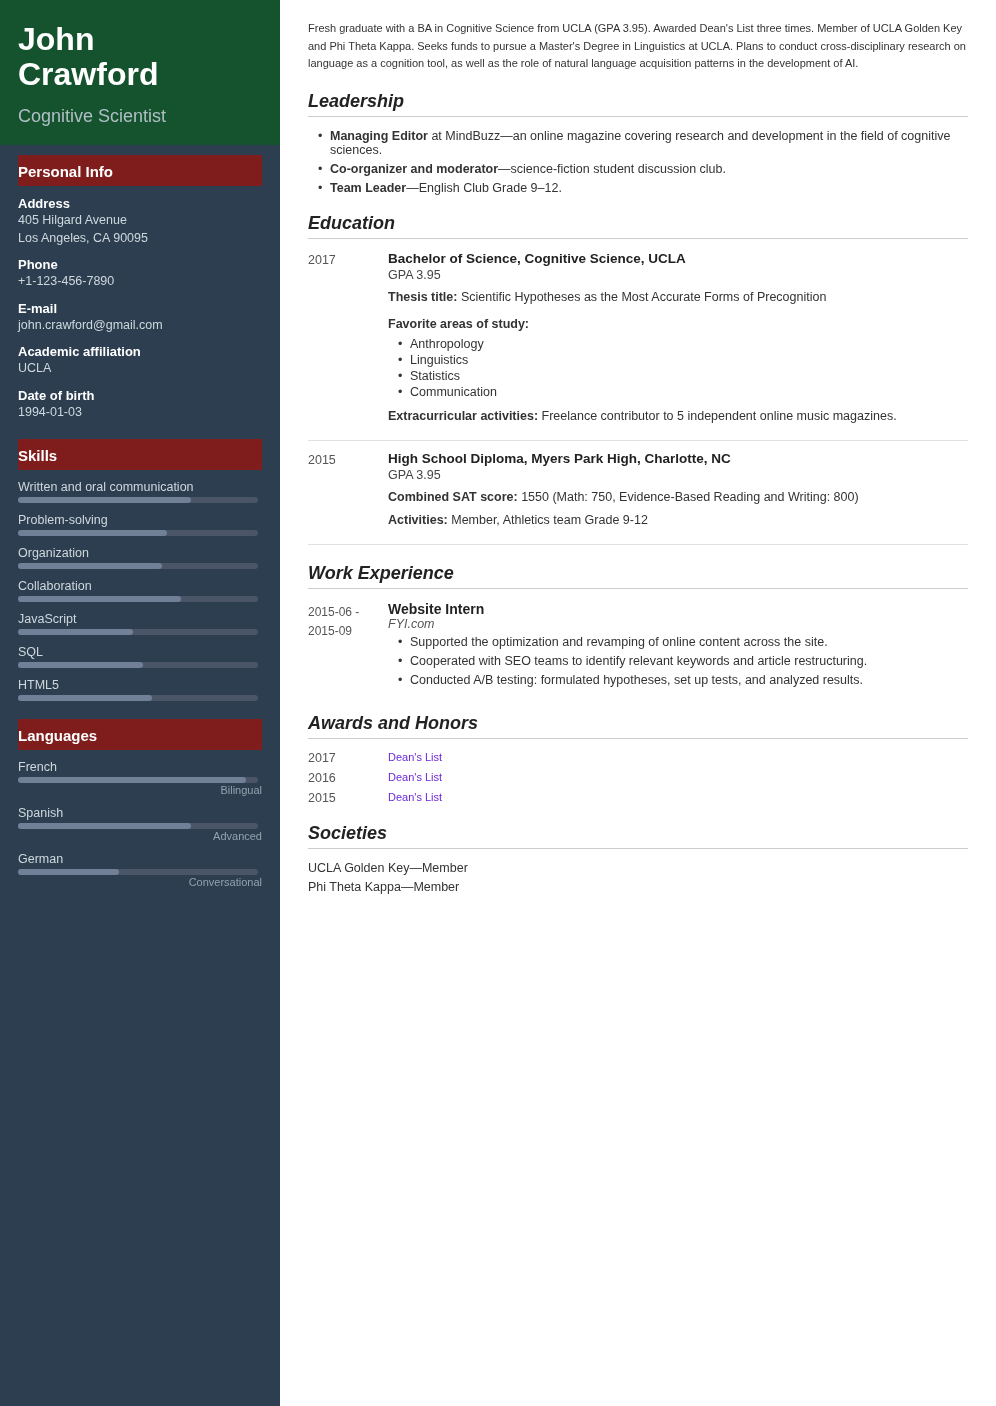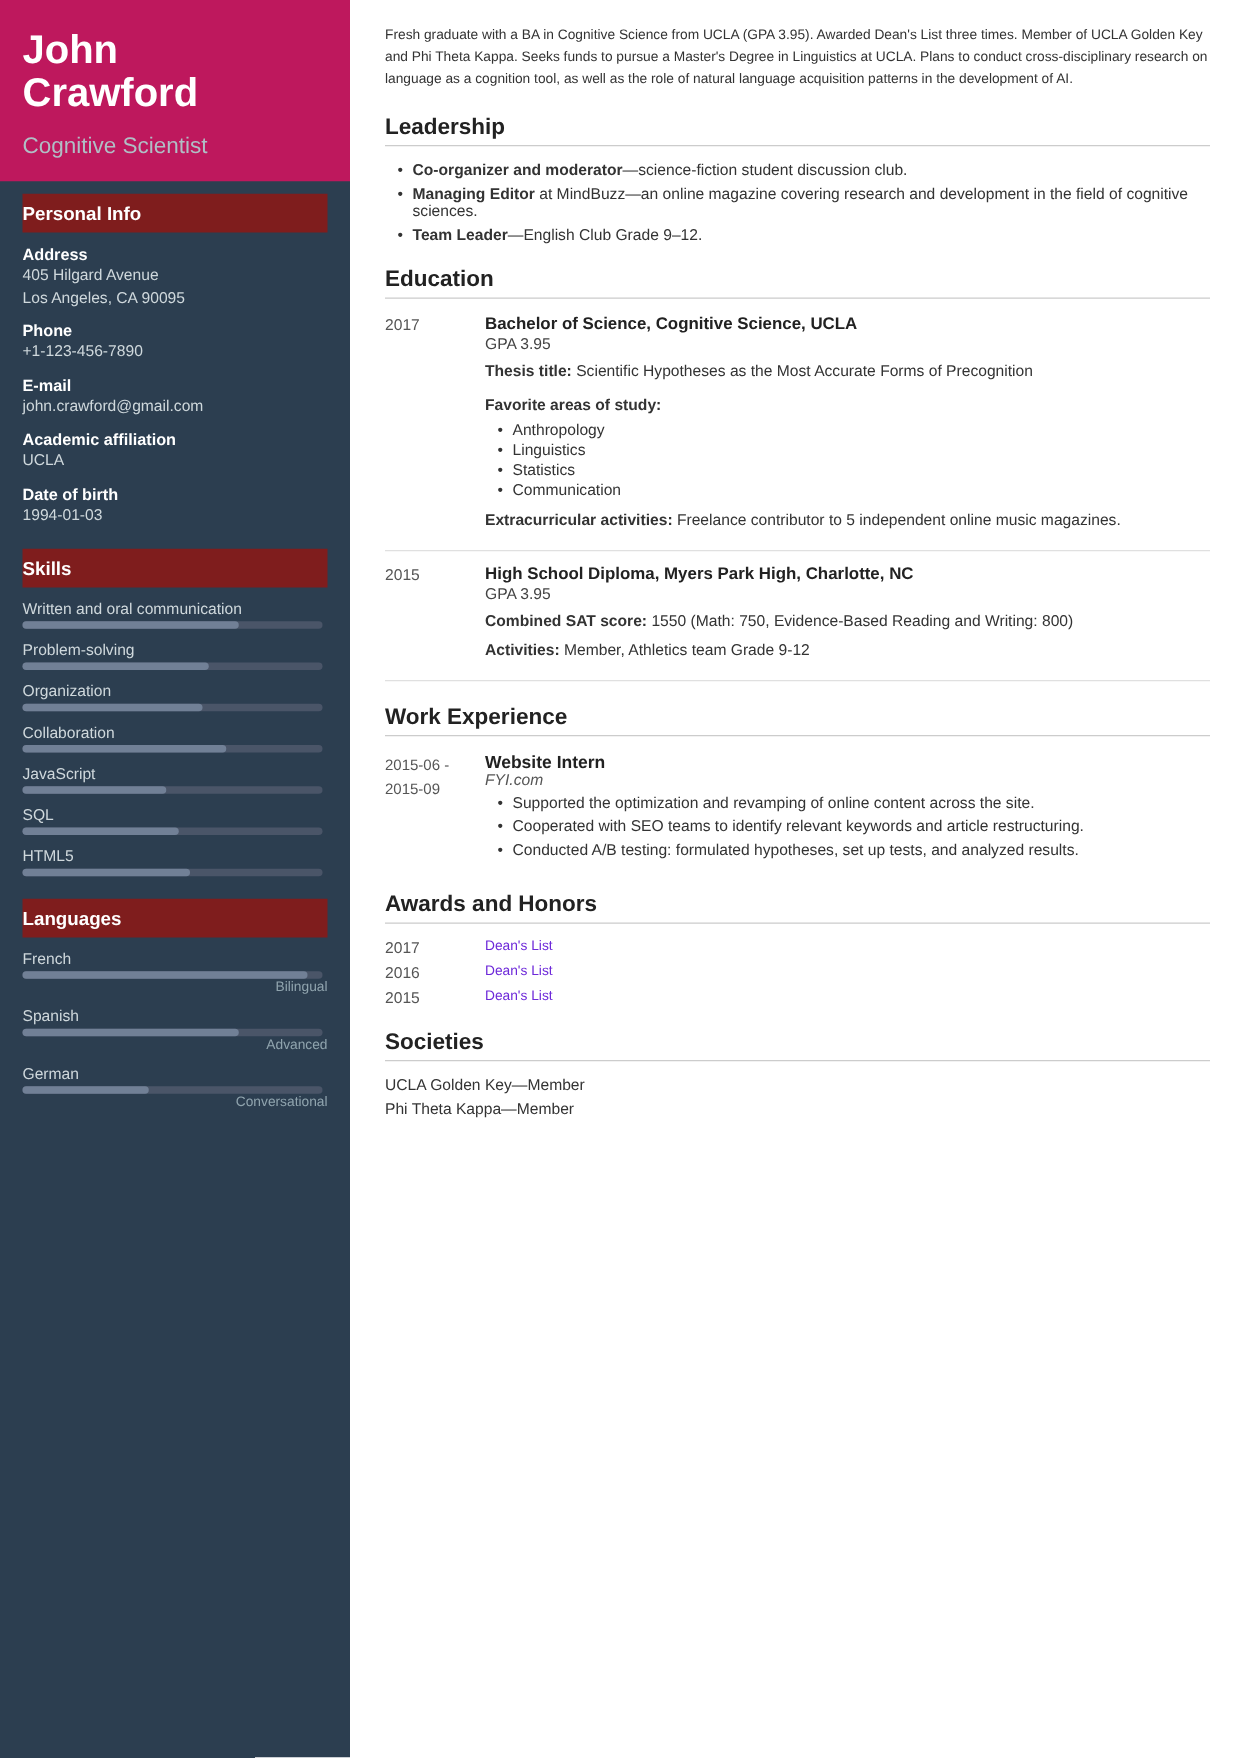--- a/index.html
+++ b/index.html
@@ -19,21 +19,21 @@
     
     .sidebar {
       width: 280px;
       min-width: 280px;
       background: #2c3e50;
       color: #fff;
       padding: 0;
       flex-shrink: 0;
     }
     .sidebar-header {
-      background: #be185d;
+      background: #14532d;
       padding: 22px 18px 18px 18px;
     }
     .sidebar-header .name {
       font-size: 32px;
       font-weight: 900;
       line-height: 1.1;
       color: #fff;
     }
     .sidebar-header .title {
       font-size: 18px;
@@ -118,20 +118,21 @@
       margin-bottom: 18px;
     }
     .section-title {
       font-size: 18px;
       font-weight: bold;
       color: #222;
       border-bottom: 1.5px solid #ccc;
       padding-bottom: 4px;
       margin-bottom: 12px;
       margin-top: 18px;
+      font-style: italic;
     }
     
     .bullet-list {
       list-style: none;
       padding-left: 10px;
       margin-bottom: 8px;
     }
     .bullet-list li {
       font-size: 12.5px;
       color: #333;
@@ -335,22 +336,22 @@
           <div class="lang-level">Conversational</div>
         </div>
     </div>
   </div>
 
   <div class="main">
     <p class="summary-text">Fresh graduate with a BA in Cognitive Science from UCLA (GPA 3.95). Awarded Dean's List three times. Member of UCLA Golden Key and Phi Theta Kappa. Seeks funds to pursue a Master's Degree in Linguistics at UCLA. Plans to conduct cross-disciplinary research on language as a cognition tool, as well as the role of natural language acquisition patterns in the development of AI.</p>
 
     <div class="section-title">Leadership</div>
     <ul class="bullet-list" id="leadership-list">
+        <li><strong>Managing Editor</strong> at MindBuzz—an online magazine covering research and development in the field of cognitive sciences.</li>
         <li><strong>Co-organizer and moderator</strong>—science-fiction student discussion club.</li>
-        <li><strong>Managing Editor</strong> at MindBuzz—an online magazine covering research and development in the field of cognitive sciences.</li>
         <li><strong>Team Leader</strong>—English Club Grade 9–12.</li>
       </ul>
 
     <div class="section-title">Education</div>
     <div id="education-list">
         <div class="edu-row">
           <div class="edu-year">2017</div>
           <div class="edu-content">
             <div class="edu-degree">Bachelor of Science, Cognitive Science, UCLA</div>
             <div class="edu-gpa">GPA 3.95</div>

